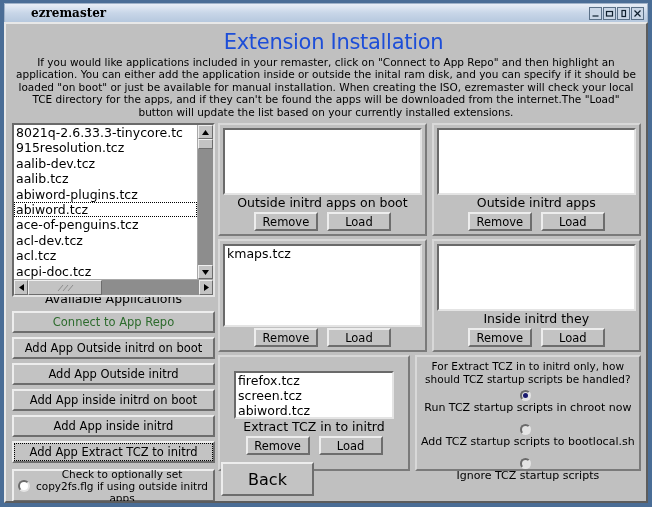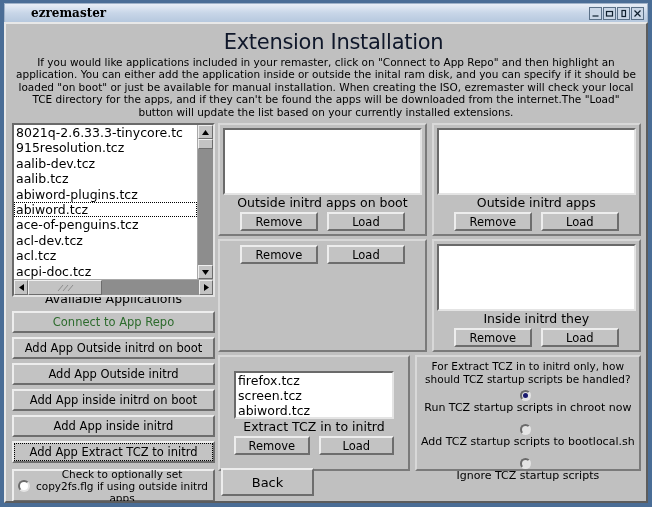--- a/index.html
+++ b/index.html
@@ -67,21 +67,21 @@
     box-sizing: border-box;
     height: calc(100% - 19px);
     position: relative;
     padding: 0;
     overflow: hidden;
   }
 
   #page-title {
     text-align: center;
     font-size: 21px;
-    color: #0f172a;
+    color: #1d4ed8;
     margin: 6px 0 2px 15px;
     font-family: "DejaVu Sans", sans-serif;
     letter-spacing: -0.3px;
   }
   #help-text {
     font-size: 10.5px;
     line-height: 12.4px;
     color: #000;
     text-align: center;
     margin: 0 8px 5px 8px;
@@ -297,21 +297,21 @@
     color: #000;
     white-space: nowrap;
     font-family: "DejaVu Sans", sans-serif;
   }
   .grp-btns {
     display: flex;
     gap: 9px;
     justify-content: center;
     margin-top: 1px;
   }
-  .grp-btns .btn { width: 78px; height: 19px; font-size: 11.5px; }
+  .grp-btns .btn { width: 64px; height: 19px; font-size: 11.5px; }
 
   
   .row3 {
     display: flex;
     gap: 5px;
     height: 116px;
     flex: 0 0 116px;
   }
   #extract-grp {
     width: 192px;
@@ -373,21 +373,21 @@
   }
 
   
   #bottom-nav {
     position: absolute;
     left: 215px;
     bottom: 5px;
     display: flex;
     gap: 9px;
   }
-  #bottom-nav .btn { width: 93px; height: 28px; font-size: 13px; }
+  #bottom-nav .btn { width: 93px; height: 34px; font-size: 16px; }
 </style>
 </head>
 <body>
 
 <div id="window">
 
   <div id="titlebar">
     <div id="title-text">ezremaster</div>
     <div id="win-controls">
       <div class="wbtn">
@@ -512,20 +512,23 @@
             <div class="panel-label">Outside initrd apps</div>
             <div class="grp-btns">
               <div class="btn">Remove</div>
               <div class="btn">Load</div>
             </div>
           </div>
         </div>
 
         <div class="row2">
           <div class="grp">
+            <div class="grp-list">
+                <div class="grp-item">kmaps.tcz</div>
+              </div>
             <div class="grp-btns">
               <div class="btn">Remove</div>
               <div class="btn">Load</div>
             </div>
           </div>
           <div class="grp">
             <div class="grp-list"></div>
             <div class="panel-label">Inside initrd they</div>
             <div class="grp-btns">
               <div class="btn">Remove</div>

